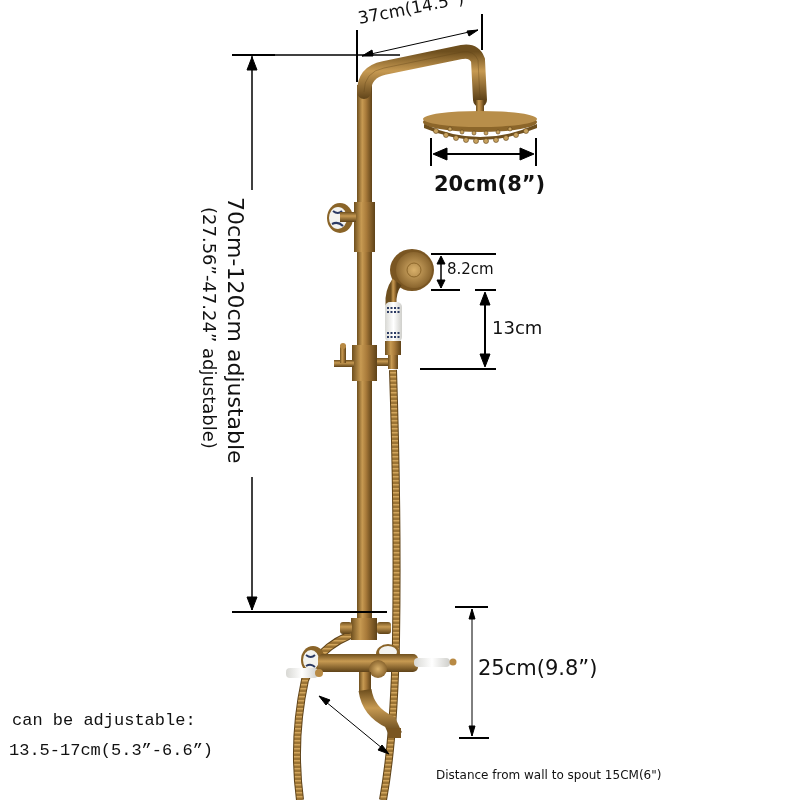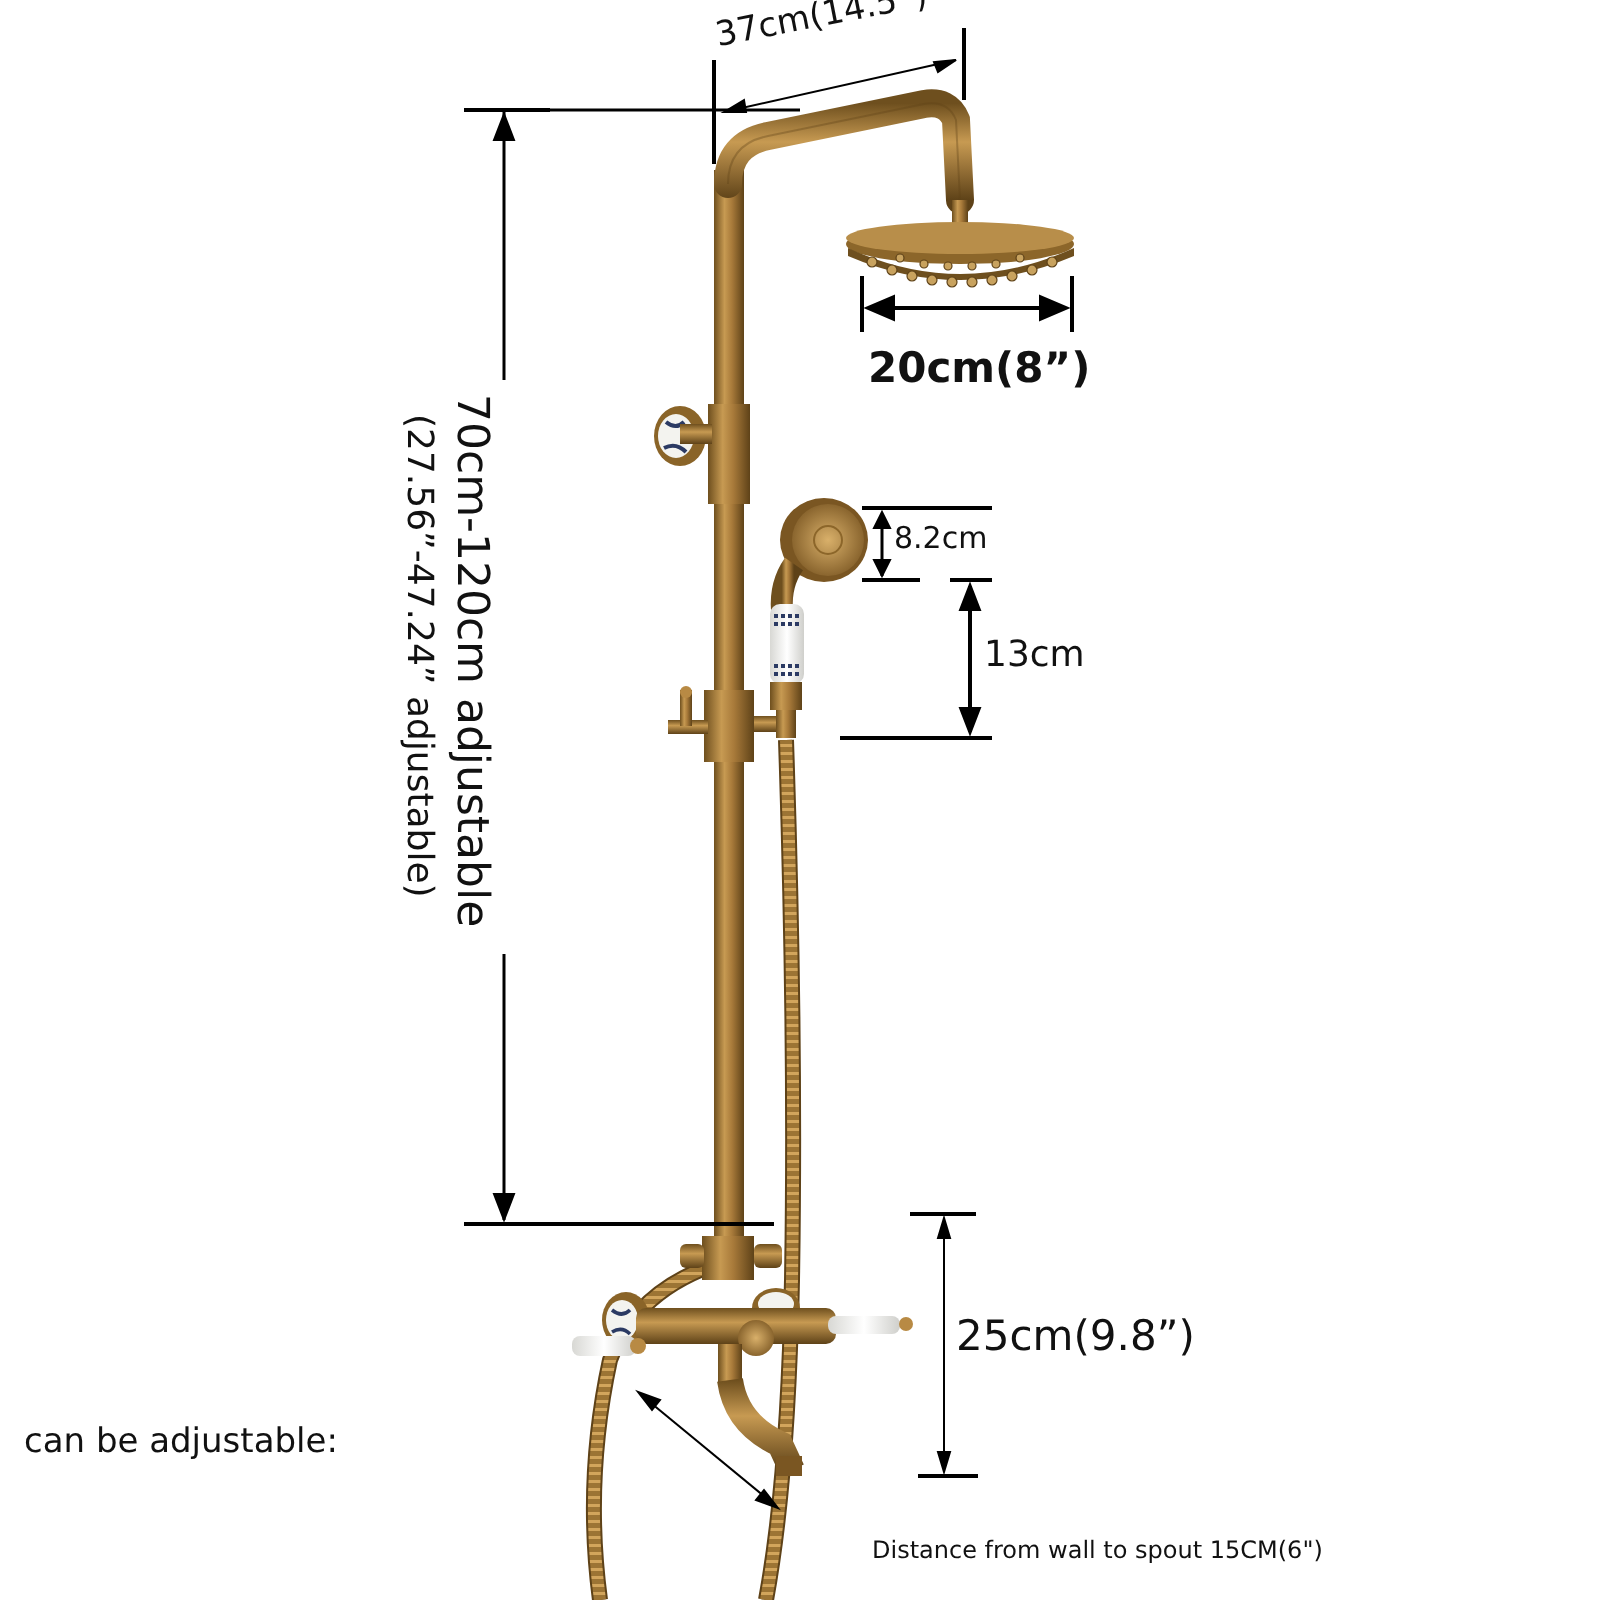--- a/index.html
+++ b/index.html
@@ -8,21 +8,21 @@
     #stage { position:absolute; left:0; top:0; width:800px; height:800px; }
     .label { position:absolute; white-space:nowrap; color:#111; }
     .lbl-top { left:360px; top:8px; font-size:17px; transform:rotate(-11deg); transform-origin:left bottom; }
     .lbl-head { left:434px; top:172px; font-size:21px;font-weight:bold; }
     .lbl-hand1 { left:447px; top:260px; font-size:15px; }
     .lbl-hand2 { left:492px; top:317px; font-size:18px; }
     .lbl-25 { left:478px; top:656px; font-size:21px; }
     .lbl-wall { left:436px; top:768px; font-size:12px; }
     .note { position:absolute; left:9px; top:706px; font-size:17px; line-height:30px; }
     .note div { white-space:nowrap; }
-    .note .l2, .note .l3 { padding-left:0; }
+    .note .l2, .note .l3 { padding-left:0;font-family:Liberation Mono, monospace; }
     .note .l2 { margin-left:3px; }
     .vert { position:absolute; left:218px; top:197px; width:60px; height:270px; }
     .vert .v1 { position:absolute; left:30px; top:0; font-size:22px; white-space:nowrap;
                 transform:rotate(90deg); transform-origin:left top; }
     .vert .v2 { position:absolute; left:2px; top:10px; font-size:18px; white-space:nowrap;
                 transform:rotate(90deg); transform-origin:left top; }
   </style>
 </head>
 <body>
 
@@ -201,14 +201,15 @@
     <div class="v2">(27.56”-47.24” adjustable)</div>
   </div>
 
   <div class="label lbl-hand1">8.2cm</div>
   <div class="label lbl-hand2">13cm</div>
   <div class="label lbl-25">25cm(9.8”)</div>
   <div class="label lbl-wall">Distance from wall to spout 15CM(6")</div>
 
   <div class="note">
     <div class="l2">can be adjustable:</div>
+    <div class="l3">13.5-17cm(5.3”-6.6”)</div>
   </div>
 </div>
 
 </body></html>

